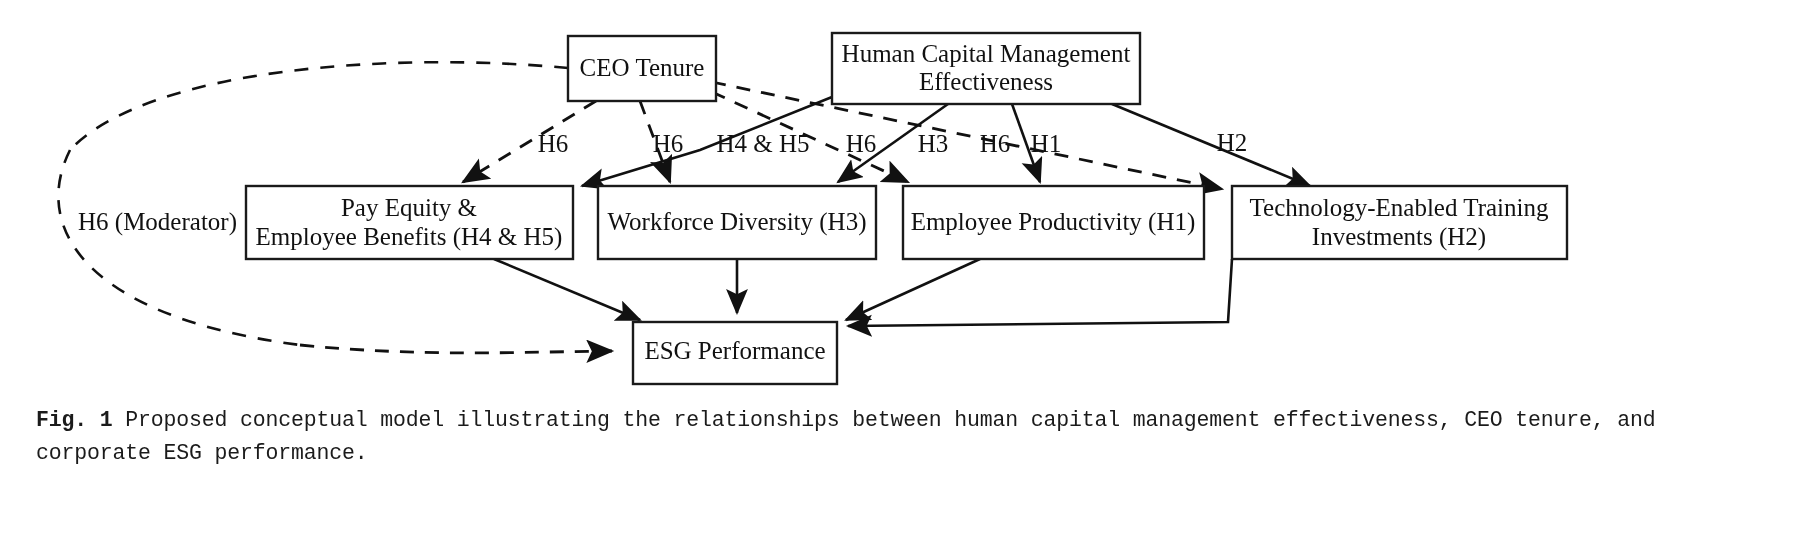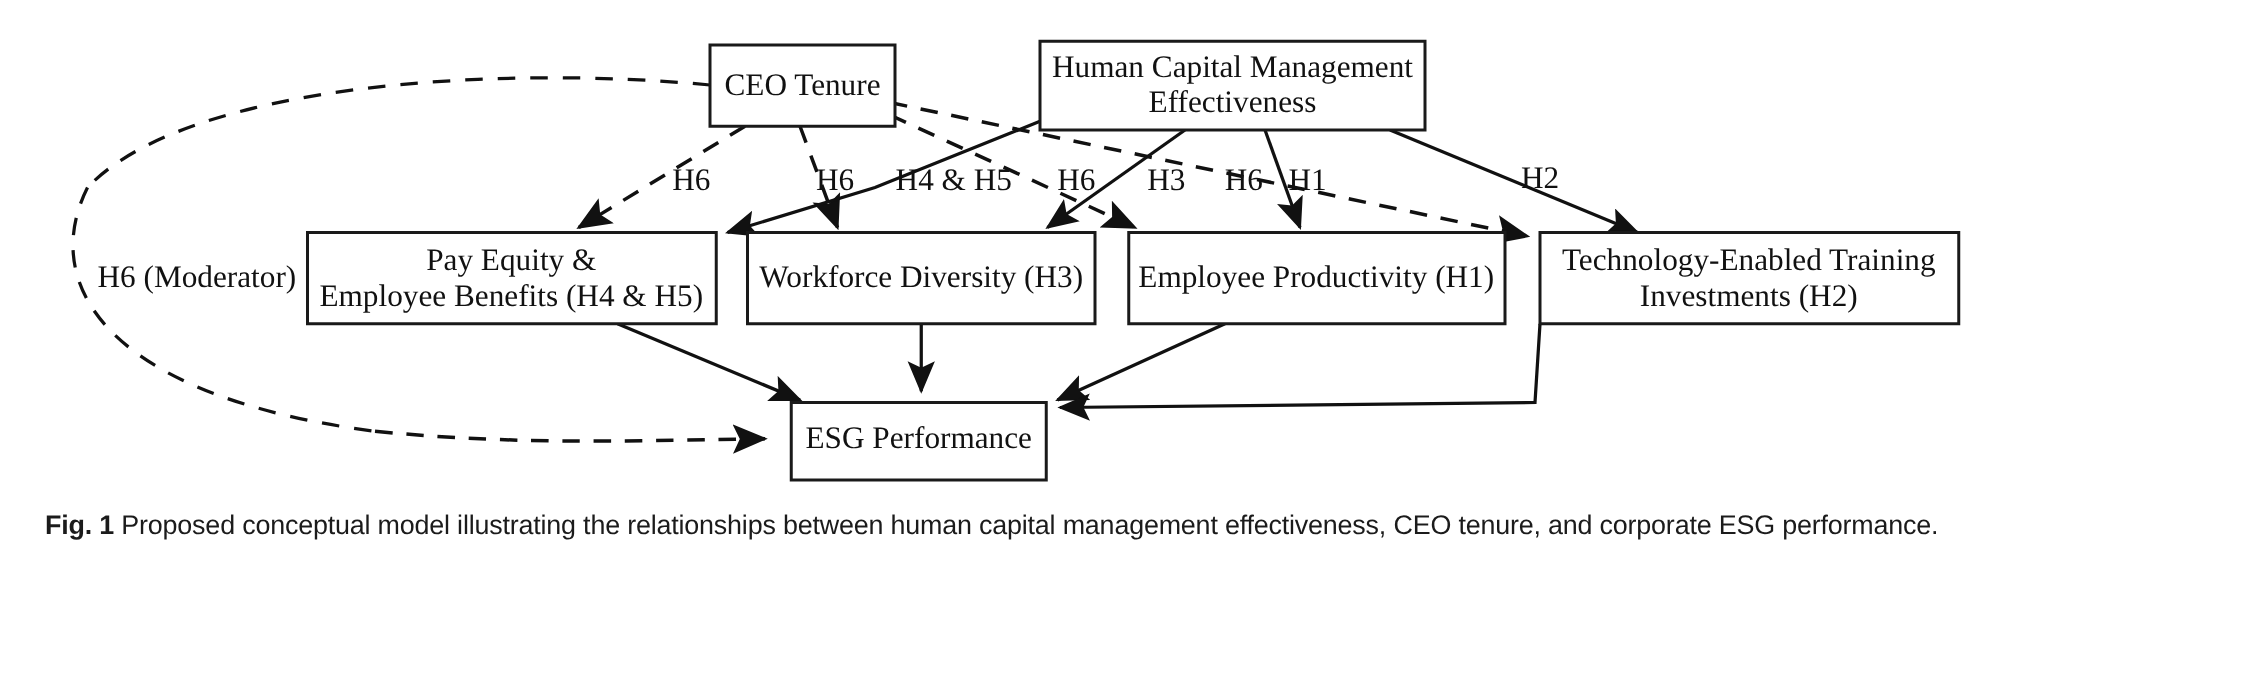--- a/index.html
+++ b/index.html
@@ -73,21 +73,21 @@
     font-size: 25px;
     fill: #111111;
     text-anchor: start;
     dominant-baseline: middle;
   }
   .caption {
     position: absolute;
     left: 36px;
     top: 404px;
     width: 1730px;
-    font-family: Liberation Sans, sans-serif;
+    font-family: Liberation Mono, monospace;
     font-size: 21.5px;
     line-height: 33px;
     color: #1b1b1b;
     letter-spacing: -0.15px;
   }
   .caption b {
     font-weight: bold;
   }
 </style>
 </head>

